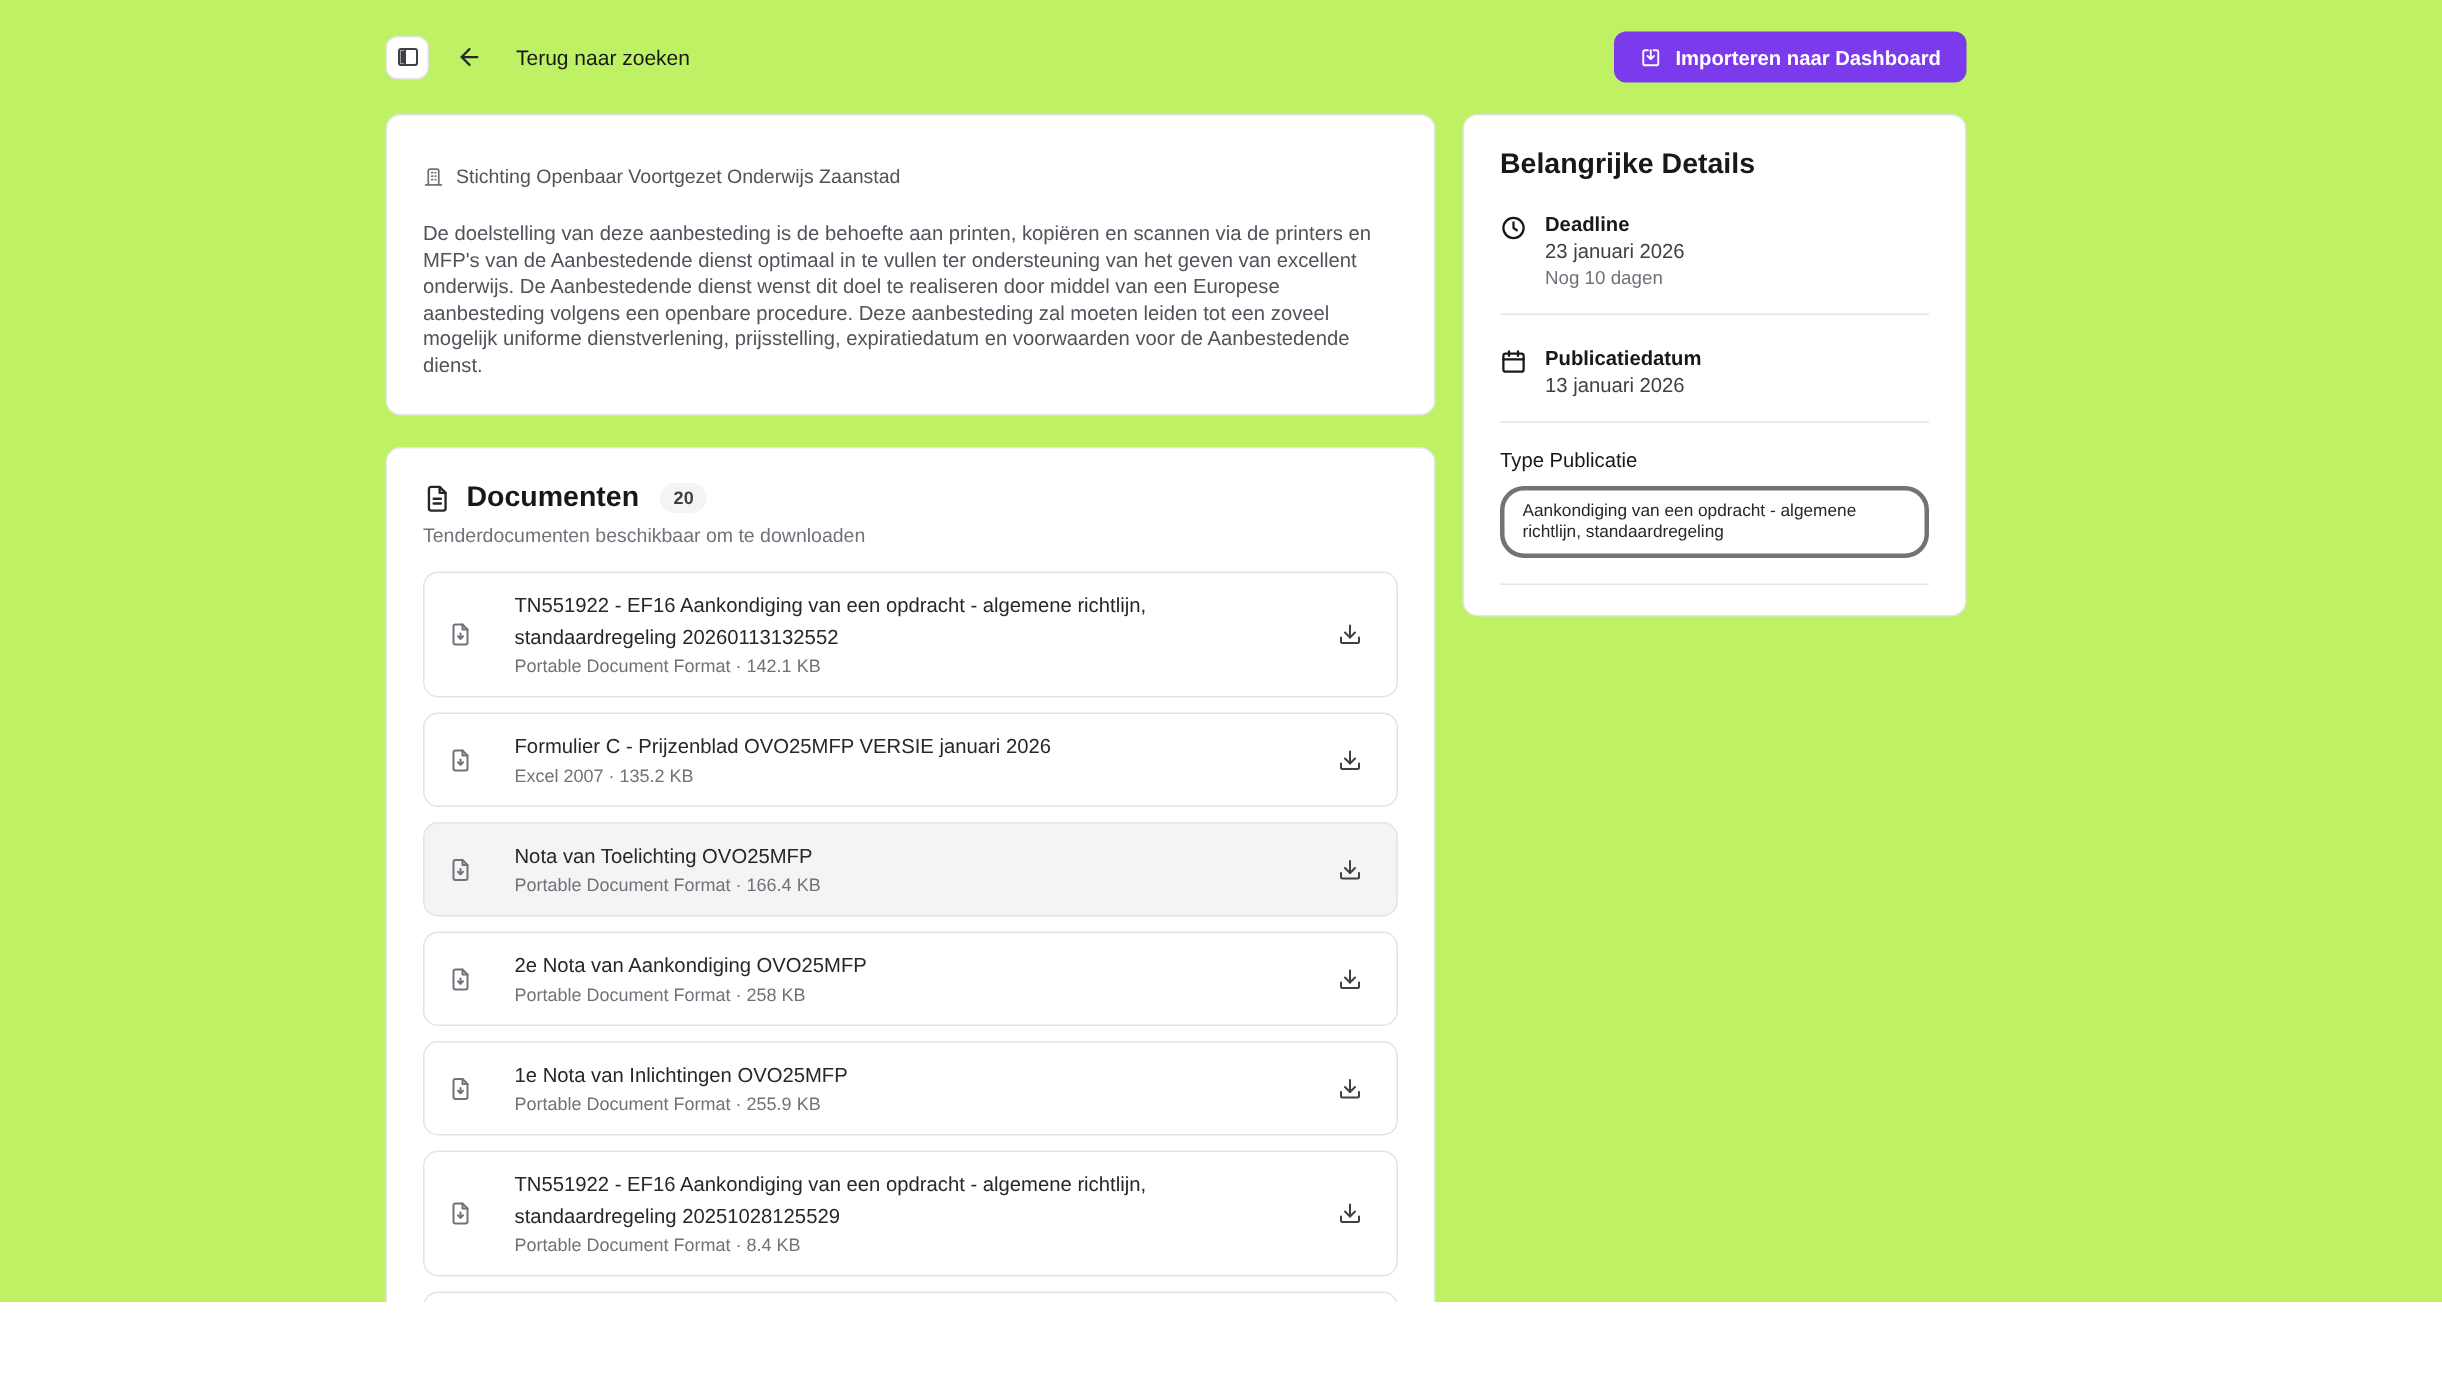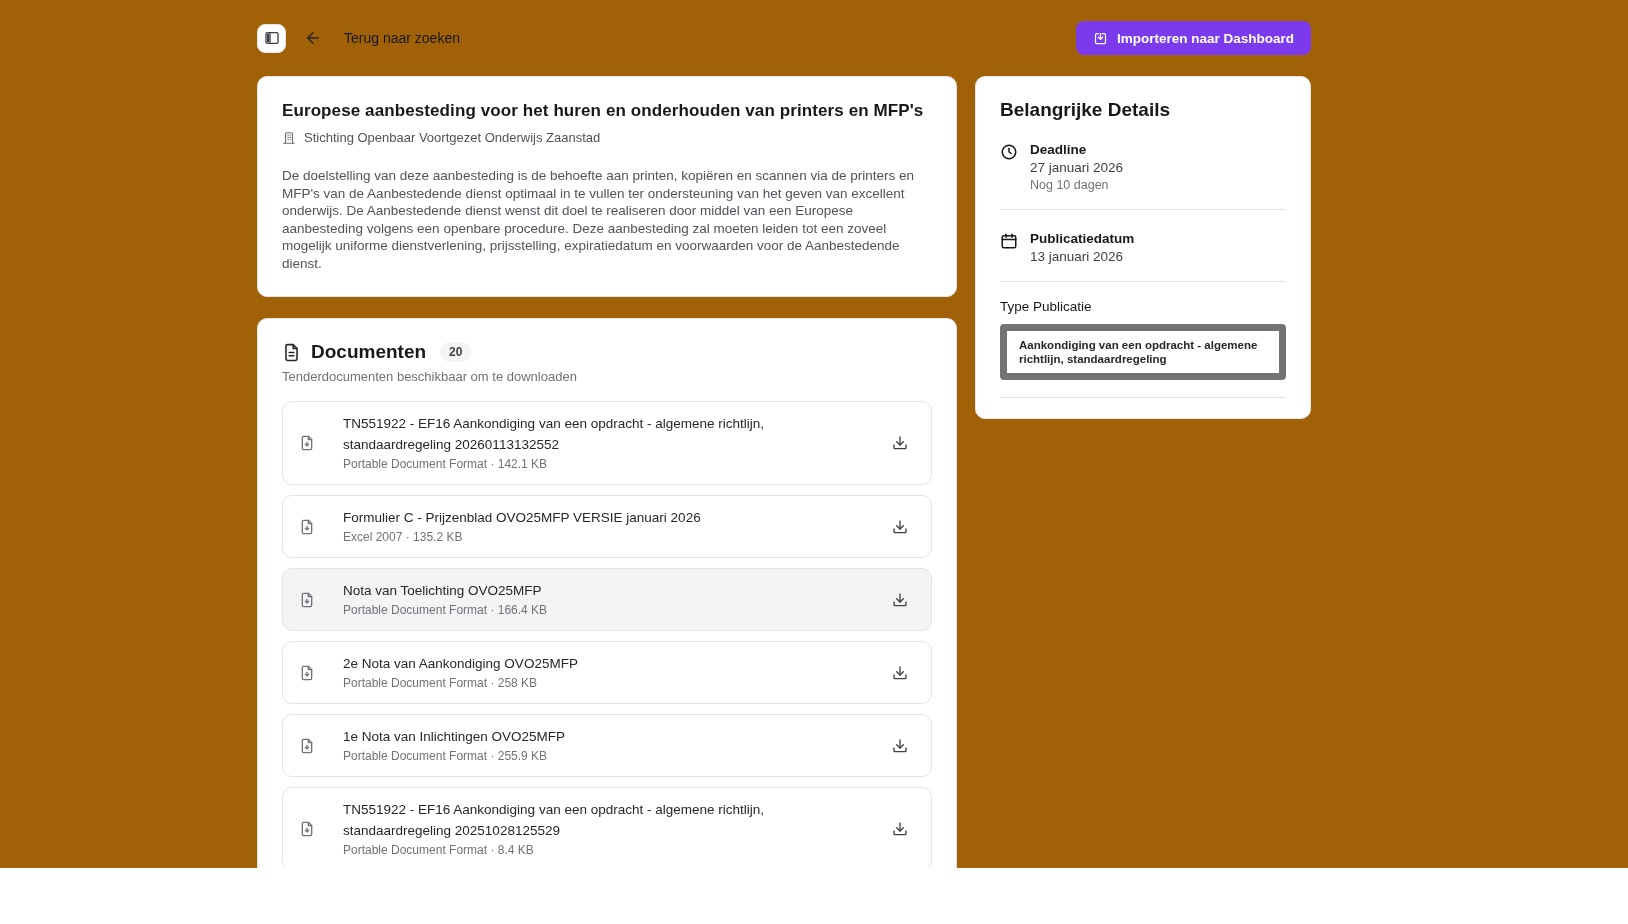--- a/index.html
+++ b/index.html
@@ -1,18 +1,18 @@
 <!DOCTYPE html>
 <html><head>
 <meta charset="utf-8">
 <style>
   * { margin:0; padding:0; box-sizing:border-box; }
   html,body { background:#fff; }
   body { font-family:"Liberation Sans", sans-serif; color:#18181b; }
-  .page { position:relative; width:1628px; height:868px; background:#a16207; overflow:hidden; }
+  .page { position:relative; width:1628px; height:868px; background:#bef264; overflow:hidden; }
   .content { position:absolute; left:257px; top:0; width:1054px; }
 
   
   .topbar { display:flex; align-items:center; justify-content:space-between; margin-top:21px; height:34px; }
   .topbar-left { display:flex; align-items:center; gap:16px; }
   .icon-btn { width:29px; height:29px; border:1px solid #e4e4e7; border-radius:8px; background:#fff;
               display:flex; align-items:center; justify-content:center; cursor:pointer; }
   .plain-icon-btn { width:22px; height:22px; background:none; border:none; display:flex; align-items:center; justify-content:center; cursor:pointer; }
   .back-label { font-size:14px; font-weight:500; color:#18181b; margin-left:4px; }
   .primary-btn { display:flex; align-items:center; gap:9px; background:#7c3aed; color:#fff; border:none;
@@ -52,22 +52,22 @@
   
   .details-card { padding:20px 24px 20px; }
   .details-heading { font-size:19px; font-weight:700; color:#18181b; margin-top:2px; }
   .detail-block { display:flex; gap:12px; margin-top:21px; }
   .detail-icon { flex:0 0 auto; color:#18181b; margin-top:1px; }
   .detail-label { font-size:13.5px; font-weight:600; color:#18181b; }
   .detail-value { font-size:13.5px; color:#3f3f46; margin-top:3px; }
   .detail-sub { font-size:12.5px; color:#71717a; margin-top:3px; }
   .divider { border-top:1px solid #e4e4e7; margin:17px 0 0; }
   .type-label { font-size:13.5px; font-weight:500; color:#18181b; margin-top:17px; }
-  .type-pill { margin-top:10px; border:7px solid #737373; border-radius:4px; padding:7px 12px;
-               font-size:11.5px; font-weight:700; color:#27272a; line-height:14px; display:inline-block; }
+  .type-pill { margin-top:10px; border:3px solid #737373; border-radius:16px; padding:7px 12px;
+               font-size:11.5px; font-weight:400; color:#27272a; line-height:14px; display:inline-block; }
   svg { display:block; }
 </style>
 </head>
 <body>
 
 <div class="page">
   <div class="content">
 
     <div class="topbar">
       <div class="topbar-left">
@@ -100,21 +100,20 @@
         </span>
         <span>Importeren naar Dashboard</span>
       </button>
     </div>
 
     <div class="cols">
 
       <div class="main-col">
 
         <div class="card summary-card">
-          <div class="tender-title">Europese aanbesteding voor het huren en onderhouden van printers en MFP's</div>
           <div class="org-row">
             <span>
               <svg width="14" height="14" viewBox="0 0 24 24" fill="none" stroke="#71717a" stroke-width="2" stroke-linecap="round" stroke-linejoin="round">
                 <path d="M6 21V5a2 2 0 0 1 2-2h8a2 2 0 0 1 2 2v16"></path>
                   <path d="M3 21h18"></path>
                 <path d="M10 7h1"></path>
                   <path d="M14 7h0.5"></path>
                   <path d="M10 11h1"></path>
                   <path d="M14 11h0.5"></path>
                   <path d="M10 15h1"></path>
@@ -319,21 +318,21 @@
 
           <div class="detail-block">
             <span class="detail-icon">
               <svg width="18" height="18" viewBox="0 0 24 24" fill="none" stroke="#18181b" stroke-width="2" stroke-linecap="round" stroke-linejoin="round">
                 <circle cx="12" cy="12" r="9"></circle>
                   <path d="M12 7v5l3 2"></path>
               </svg>
             </span>
             <div>
               <div class="detail-label">Deadline</div>
-              <div class="detail-value">27 januari 2026</div>
+              <div class="detail-value">23 januari 2026</div>
               <div class="detail-sub">Nog 10 dagen</div>
             </div>
           </div>
 
           <div class="divider"></div>
 
           <div class="detail-block">
             <span class="detail-icon">
               <svg width="18" height="18" viewBox="0 0 24 24" fill="none" stroke="#18181b" stroke-width="2" stroke-linecap="round" stroke-linejoin="round">
                 <rect x="3" y="5" width="18" height="16" rx="2"></rect>

